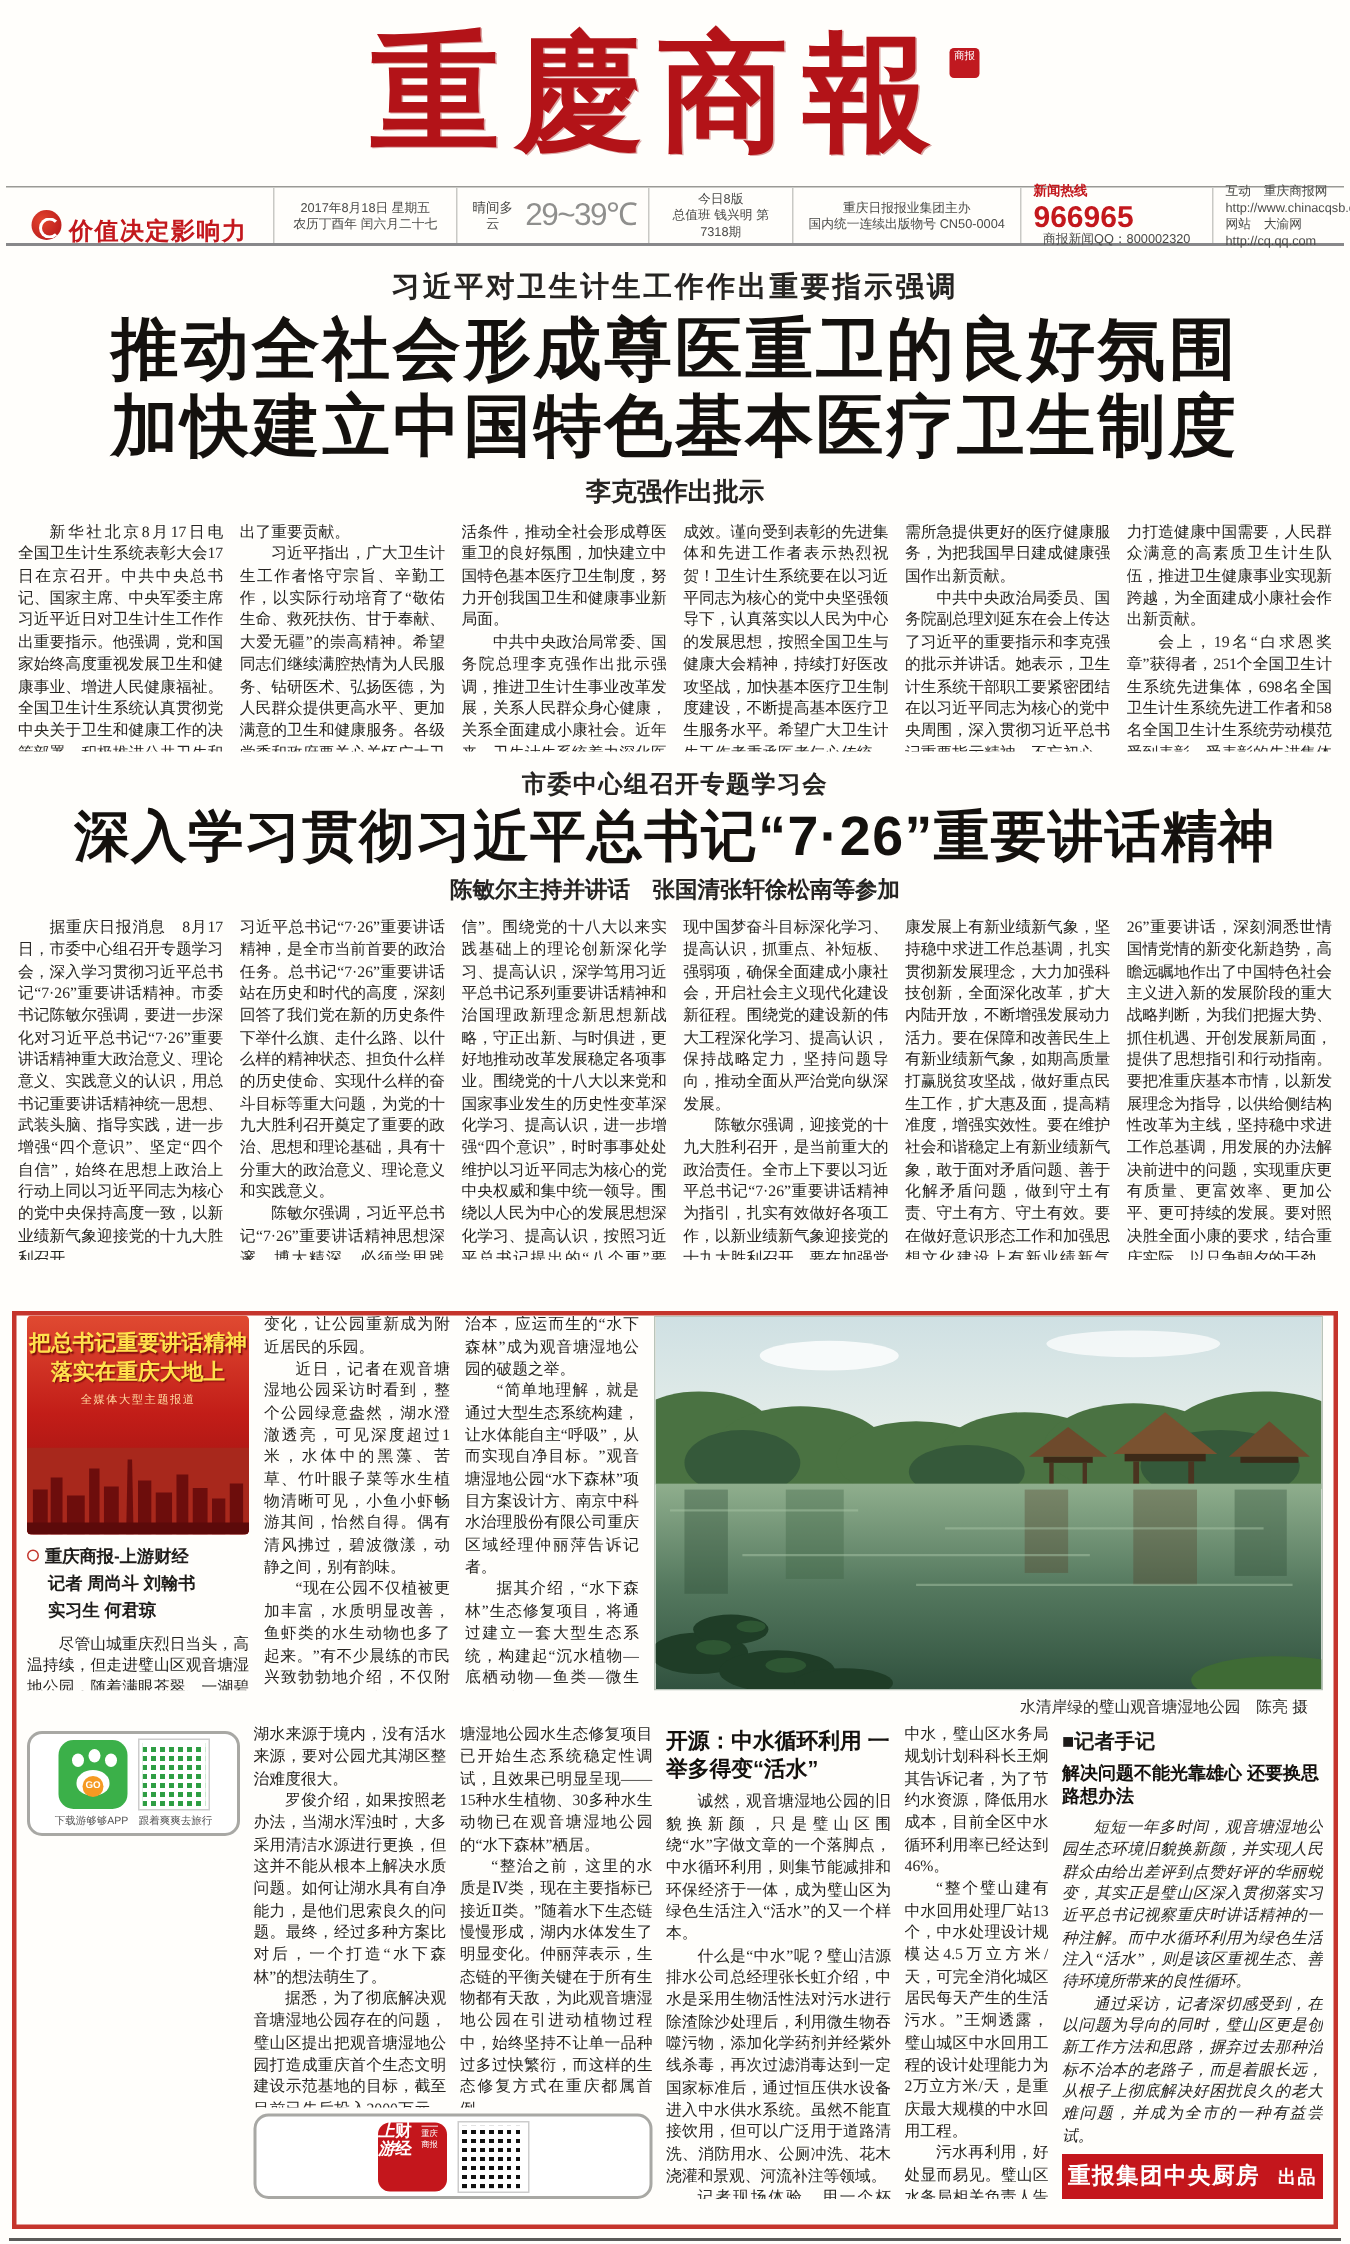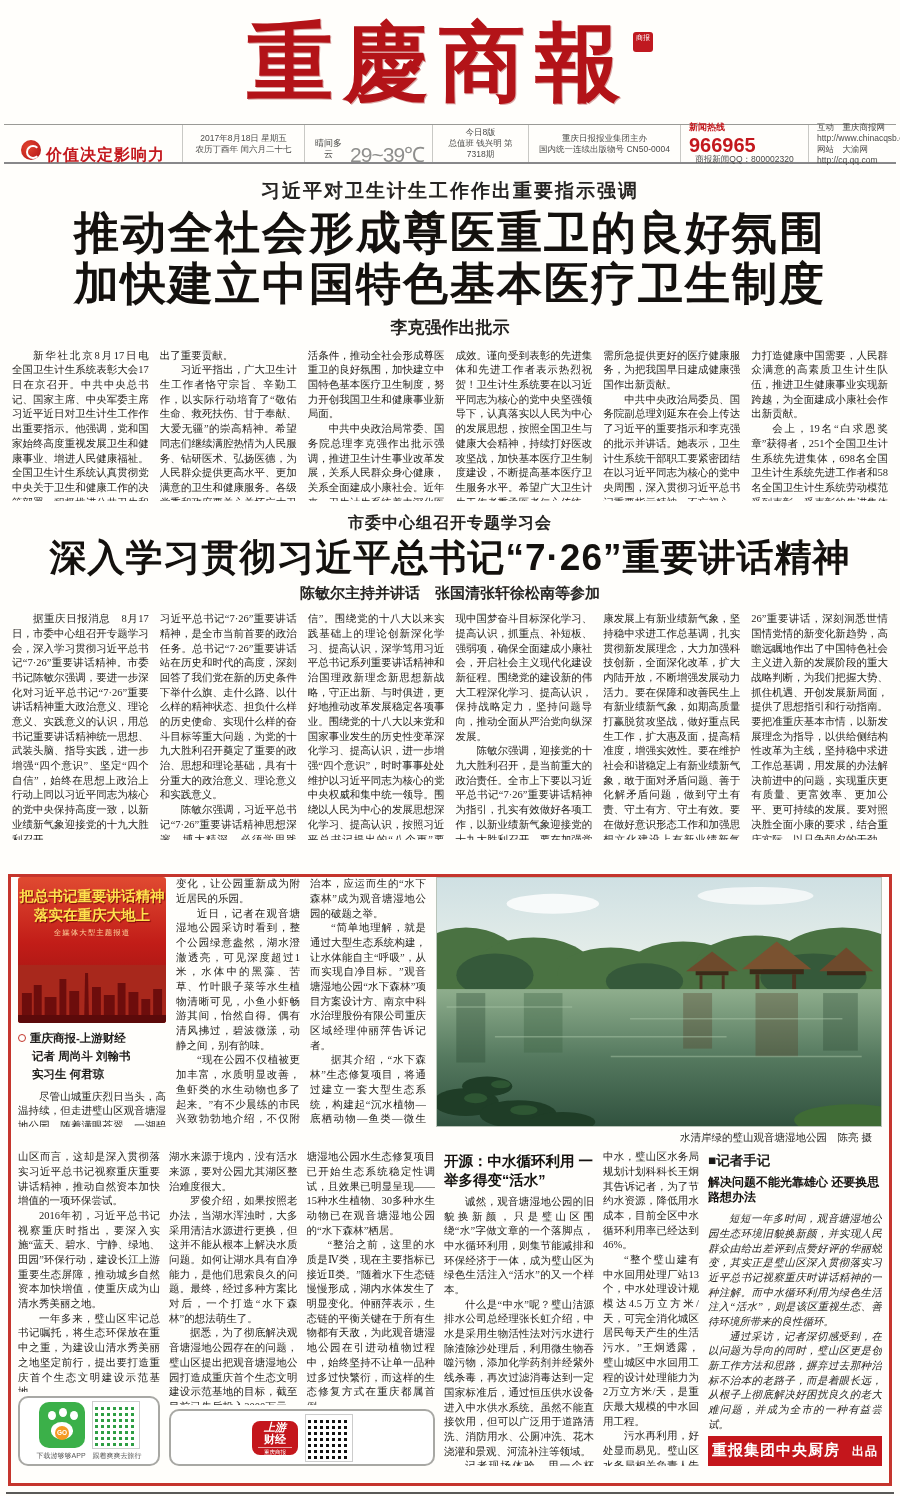--- a/index.html
+++ b/index.html
@@ -27,21 +27,21 @@
     display:flex; align-items:stretch; font-family:"Liberation Sans",sans-serif; color:#4a4a48;
   }
   .ib-cell { display:flex; flex-direction:column; justify-content:center; padding:2px 8px;
     border-left:1px solid #c9c9c5; font-size:8.5px; line-height:11px; text-align:center; }
   .ib-cell:first-child { border-left:none; }
   .ib-slogan { flex-direction:row; align-items:flex-end; gap:5px; }
   .logo-circle { width:20px; height:20px; border-radius:50%; background:radial-gradient(circle at 35% 35%, #e2442e, #b01116); position:relative; flex:none; }
   .logo-circle::after { content:""; position:absolute; left:5px; top:5px; width:10px; height:10px;
     border:2px solid #fff; border-right-color:transparent; border-radius:50%; }
   .slogan-text { color:#c3181d; font-weight:bold; font-size:16px; letter-spacing:1px; white-space:nowrap; }
-  .wx { flex-direction:row; align-items:flex-end; gap:6px; }
+  .wx { flex-direction:row; align-items:center; gap:6px; }
   .wx-desc { font-size:9px; }
   .wx-temp { font-size:21px; color:#8f8f8d; letter-spacing:-1px; }
   .hotline .hl-row1 { display:flex; align-items:baseline; gap:3px; justify-content:center;flex-direction:column; }
   .hl-label { color:#c3181d; font-weight:bold; font-size:9px; }
   .hl-number { color:#c3181d; font-weight:bold; font-size:20px; line-height:18px; }
   .web { text-align:left; }
   
   .kicker { text-align:center; font-family:"Liberation Sans",sans-serif; font-weight:bold; color:#262422; }
   .hl { text-align:center; font-family:"Liberation Sans",sans-serif; font-weight:900; color:#14110e; }
   .deck { text-align:center; font-family:"Liberation Sans",sans-serif; font-weight:600; color:#262422; }
@@ -107,22 +107,22 @@
   .go-circle { position:absolute; left:16px; top:24px; width:14px; height:14px; border-radius:50%;
     background:#f59a23; color:#fff; font-size:6.5px; line-height:14px; text-align:center; font-weight:bold;
     font-family:"Liberation Sans",sans-serif; }
   .qr { width:46px; height:46px; background:
       repeating-linear-gradient(0deg,transparent 0 3px,#fff 3px 6px),
       repeating-linear-gradient(90deg,#111 0 3px,#fff 3px 6px); border:2px solid #fff; outline:1px solid #ccc; }
   .qr.green { background:
       repeating-linear-gradient(0deg,transparent 0 3px,#fff 3px 6px),
       repeating-linear-gradient(90deg,#2f9e44 0 3px,#fff 3px 6px); }
   .ad-caption { font-size:7px; color:#555; margin-top:3px; font-family:"Liberation Sans",sans-serif; white-space:nowrap; }
-  .uptile { width:46px; height:34px; border-radius:8px; background:#c4161c; color:#fff; text-align:center;
-    font-family:"Liberation Sans",sans-serif; display:flex; flex-direction:column; justify-content:center; }
+  .uptile { width:46px; height:46px; border-radius:8px; background:#c4161c; color:#fff; text-align:center;
+    font-family:"Liberation Sans",sans-serif; display:flex; flex-direction:row; justify-content:center; }
   .uptile .l1 { font-size:11px; font-weight:bold; font-style:italic; line-height:12px; }
   .uptile .l2 { font-size:11px; font-weight:bold; line-height:12px; }
   .uptile .l3 { font-size:5.5px; border-top:1px solid rgba(255,255,255,.6); margin:2px 6px 0; padding-top:1px; }
   
   .notes-label { font-family:"Liberation Sans",sans-serif; font-weight:900; font-size:13.5px; margin-top:2px; }
   .notes-hl { font-family:"Liberation Sans",sans-serif; font-weight:800; font-size:12px; line-height:1.25; margin:5px 0 7px; color:#14110e; }
   .notes-body p { font-style:italic; }
   .producer { margin-top:auto; background:#c4161c; color:#fff; font-family:"Liberation Sans",sans-serif;
     font-weight:900; font-size:15px; text-align:center; padding:5px 4px 6px; letter-spacing:1px; }
   .producer .tag { font-size:12px; margin-left:12px; font-weight:bold; }
@@ -352,28 +352,20 @@
           <ellipse cx="430" cy="244" rx="60" ry="16" fill="#3f6b35"></ellipse>
         </svg>
       </figure>
     </div>
 
     <div class="caption">水清岸绿的璧山观音塘湿地公园　陈亮 摄</div>
 
     <div class="sec3-bottom">
 
       <div class="bc1">
-        <div class="flex1">
-          <div class="pcol cont">
-              <p>山区而言，这却是深入贯彻落实习近平总书记视察重庆重要讲话精神，推动自然资本加快增值的一项环保尝试。</p>
-              <p>2016年初，习近平总书记视察重庆时指出，要深入实施“蓝天、碧水、宁静、绿地、田园”环保行动，建设长江上游重要生态屏障，推动城乡自然资本加快增值，使重庆成为山清水秀美丽之地。</p>
-              <p>一年多来，璧山区牢记总书记嘱托，将生态环保放在重中之重，为建设山清水秀美丽之地坚定前行，提出要打造重庆首个生态文明建设示范基地。</p>
-            </div>
-
-        </div>
         <div class="ad">
           <div class="ad-row">
             <div class="paw-box">
               <span class="paw-toes"></span>
               <span class="paw-pad"></span>
               <span class="go-circle">GO</span>
             </div>
             <div class="qr green"></div>
           </div>
           <div class="ad-caption">下载游够够APP　跟着爽爽去旅行</div>

